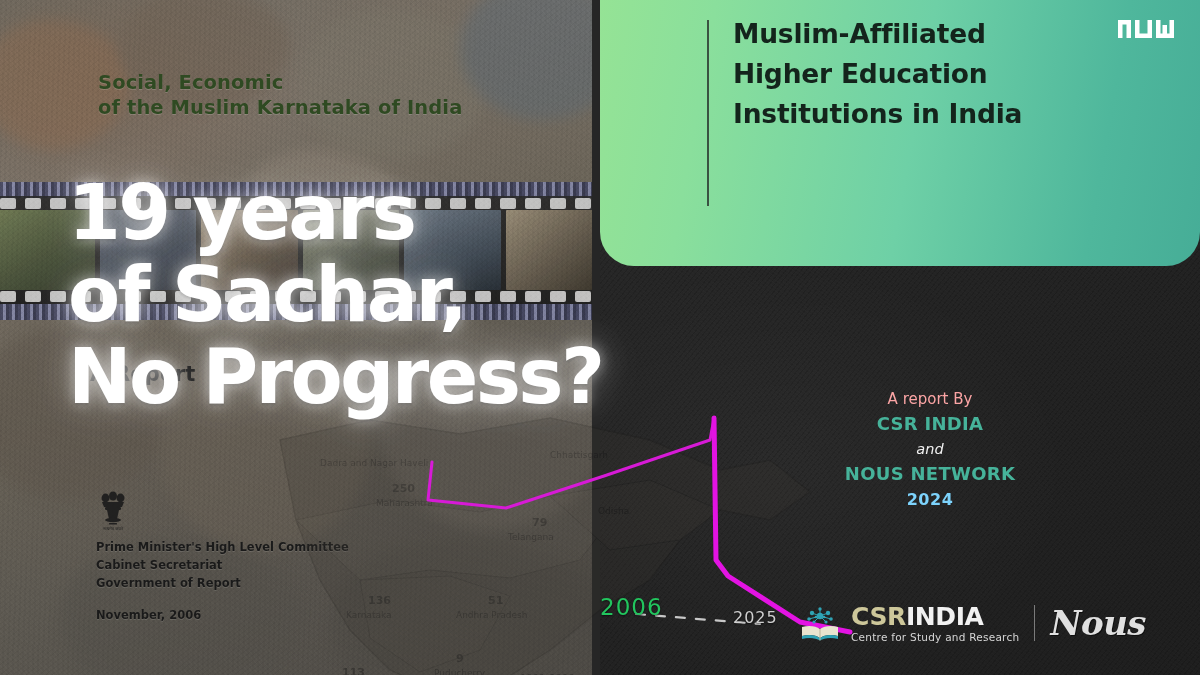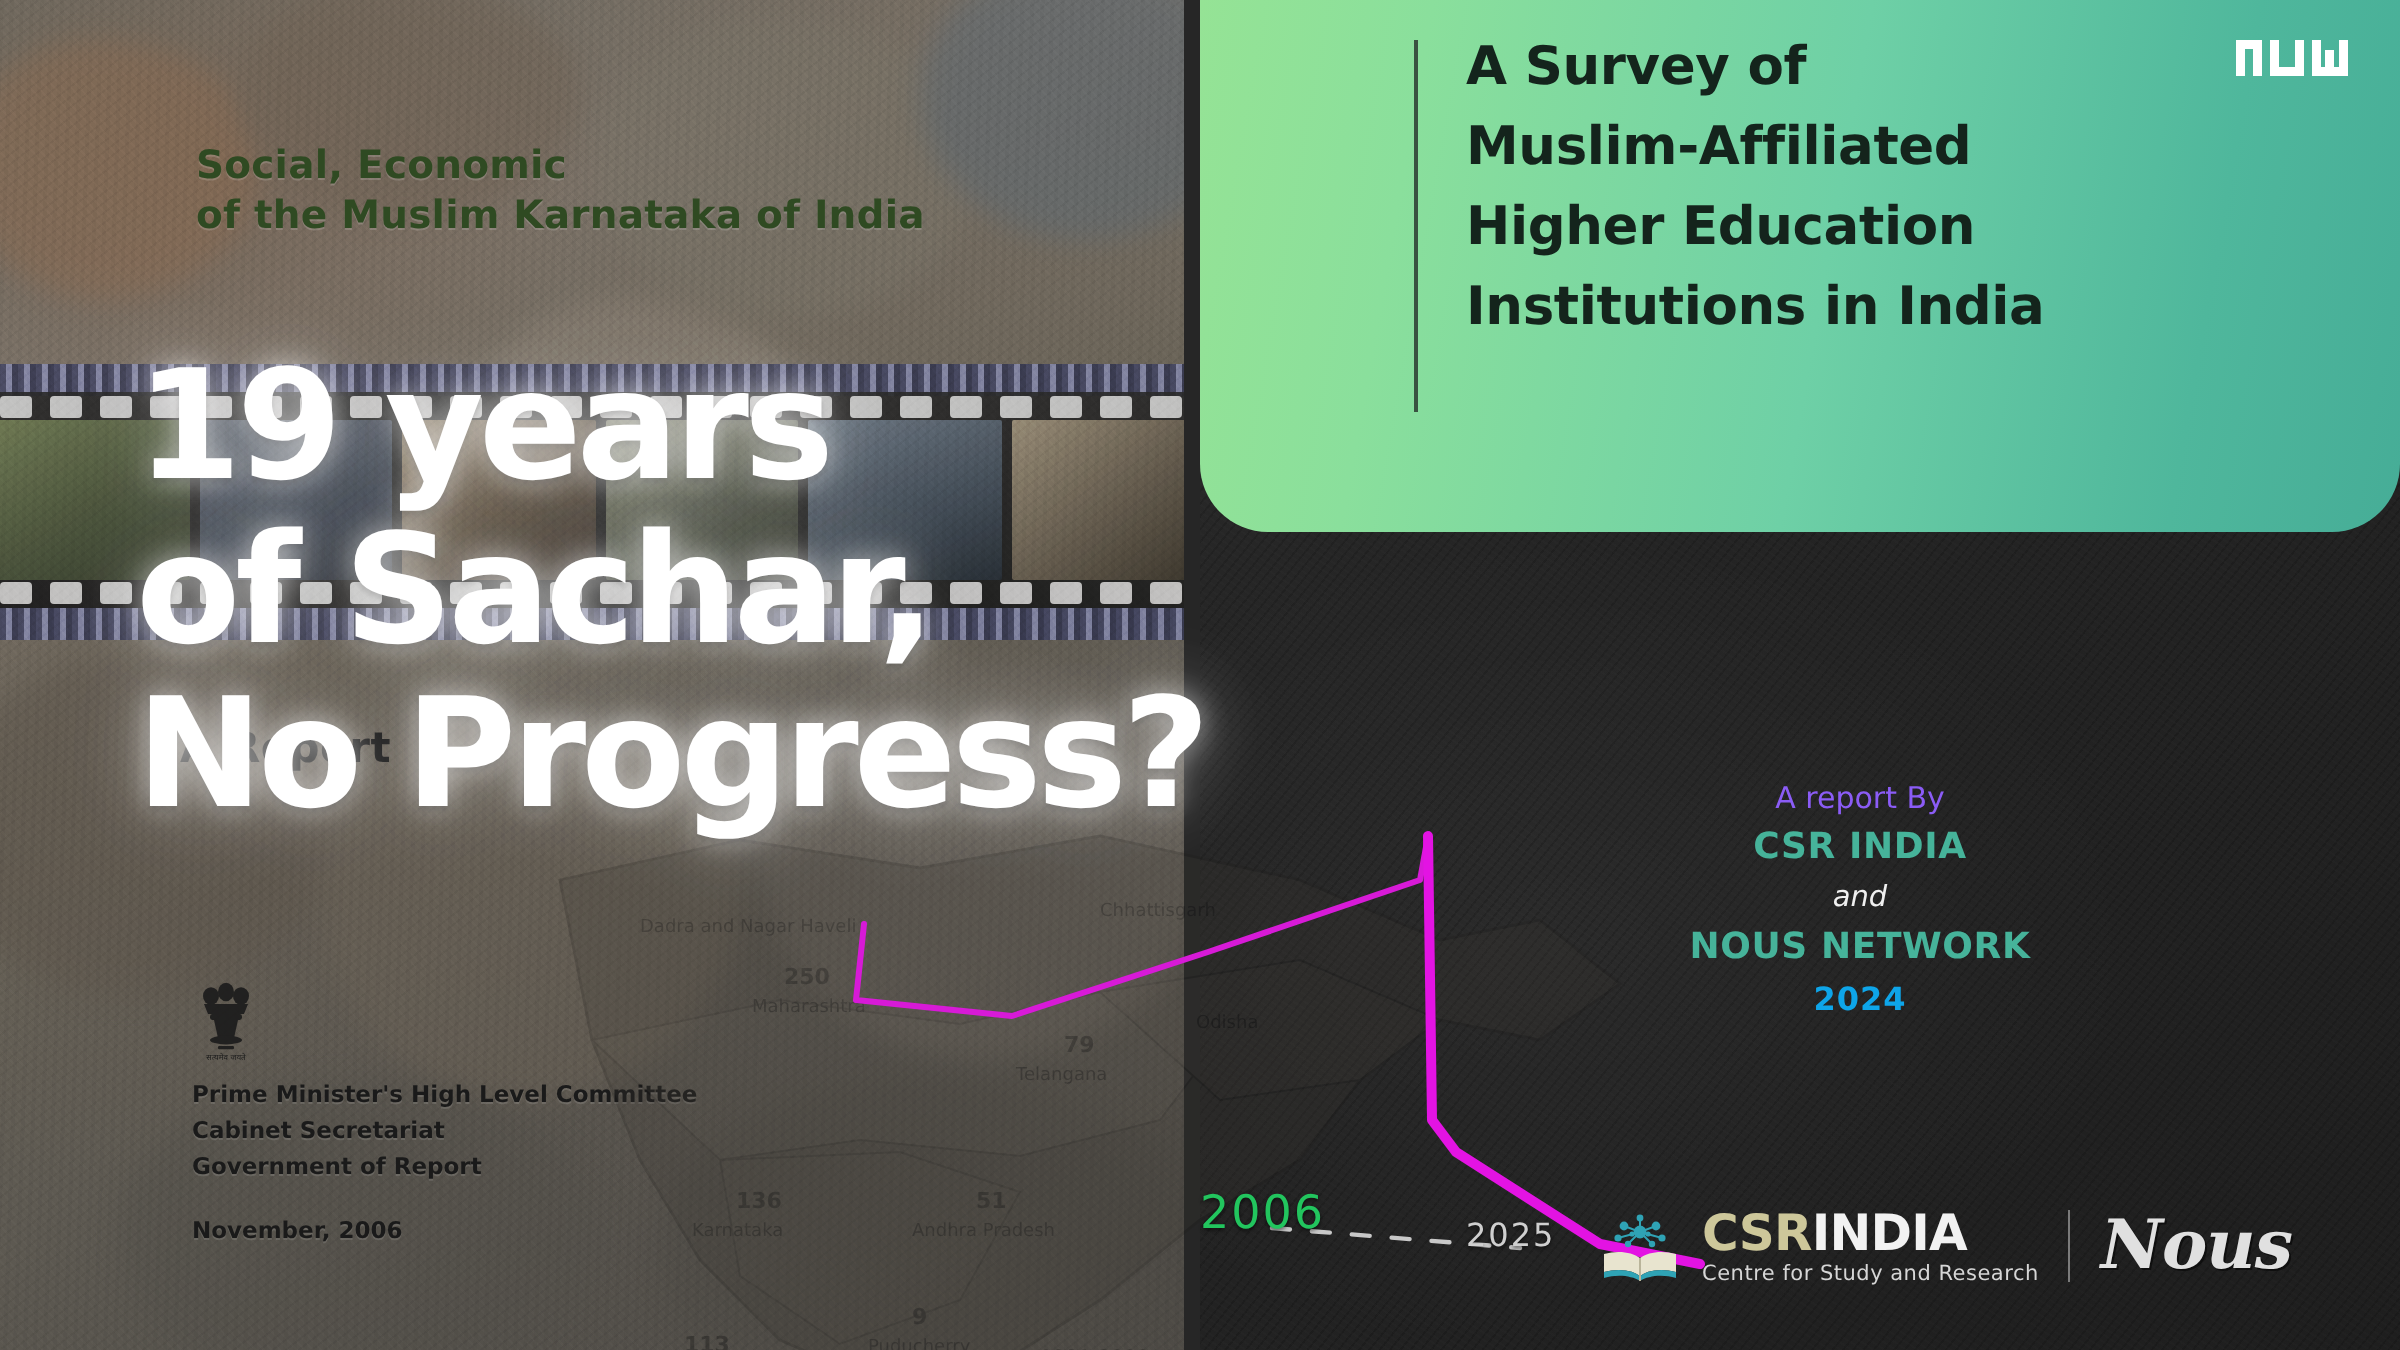--- a/index.html
+++ b/index.html
@@ -178,24 +178,24 @@
   }
   .tl-label.y2006 { left:600px; top:594px; }
   .tl-label.y2025 { left:733px; top:608px; font-size:16px; color:#cfcfcf; }
 
   
   .credits {
     position:absolute; left:820px; top:387px; width:220px;
     text-align:center; z-index:7;
     font-family:"DejaVu Sans", sans-serif;
   }
-  .credits .c-by    { color:#8b5cf6; font-size:15px; font-weight:400; line-height:24px; }
+  .credits .c-by    { color:#fca5a5; font-size:15px; font-weight:400; line-height:24px; }
   .credits .c-org   { color:#46b39a; font-size:18px; font-weight:700; line-height:26px; letter-spacing:.3px; }
   .credits .c-and   { color:#f0f0f0; font-size:14.5px; font-style:italic; line-height:24px; }
-  .credits .c-year  { color:#0ea5e9; font-size:16px; font-weight:700; line-height:26px; letter-spacing:.5px; }
+  .credits .c-year  { color:#7dd3fc; font-size:16px; font-weight:700; line-height:26px; letter-spacing:.5px; }
 
   
   .logobar {
     position:absolute; left:800px; top:600px; height:46px;
     display:flex; align-items:center; gap:11px; z-index:7;
   }
   .csr-mark { width:40px; height:36px; flex:0 0 40px; }
   .csr-text { line-height:1; }
   .csr-text .csr-main {
     font-family:"DejaVu Sans", sans-serif; font-weight:700;
@@ -377,21 +377,20 @@
     <polyline points="334,38 336,180 348,196 420,242 470,252" fill="none" stroke="#e313e3" stroke-width="5" stroke-linejoin="round" stroke-linecap="round"></polyline>
     <line x1="256" y1="234" x2="380" y2="244" stroke="#c8c8c8" stroke-width="2.2" stroke-dasharray="9 11" stroke-linecap="round"></line>
   </svg>
 
   <div class="tl-label y2006">2006</div>
   <div class="tl-label y2025">2025</div>
 
   <div class="green-card">
     <div class="gc-rule"></div>
     <div class="gc-title">
-      <div>A Survey of</div>
       <div>Muslim-Affiliated</div>
       <div>Higher Education</div>
       <div>Institutions in India</div>
     </div>
     <svg class="now-logo" viewBox="0 0 62 30">
       <g fill="#ffffff">
         <rect x="2" y="6" width="4.5" height="18"></rect>
         <rect x="2" y="6" width="13" height="4.5"></rect>
         <rect x="10.5" y="6" width="4.5" height="18"></rect>
         <rect x="19" y="6" width="4.5" height="18"></rect>

